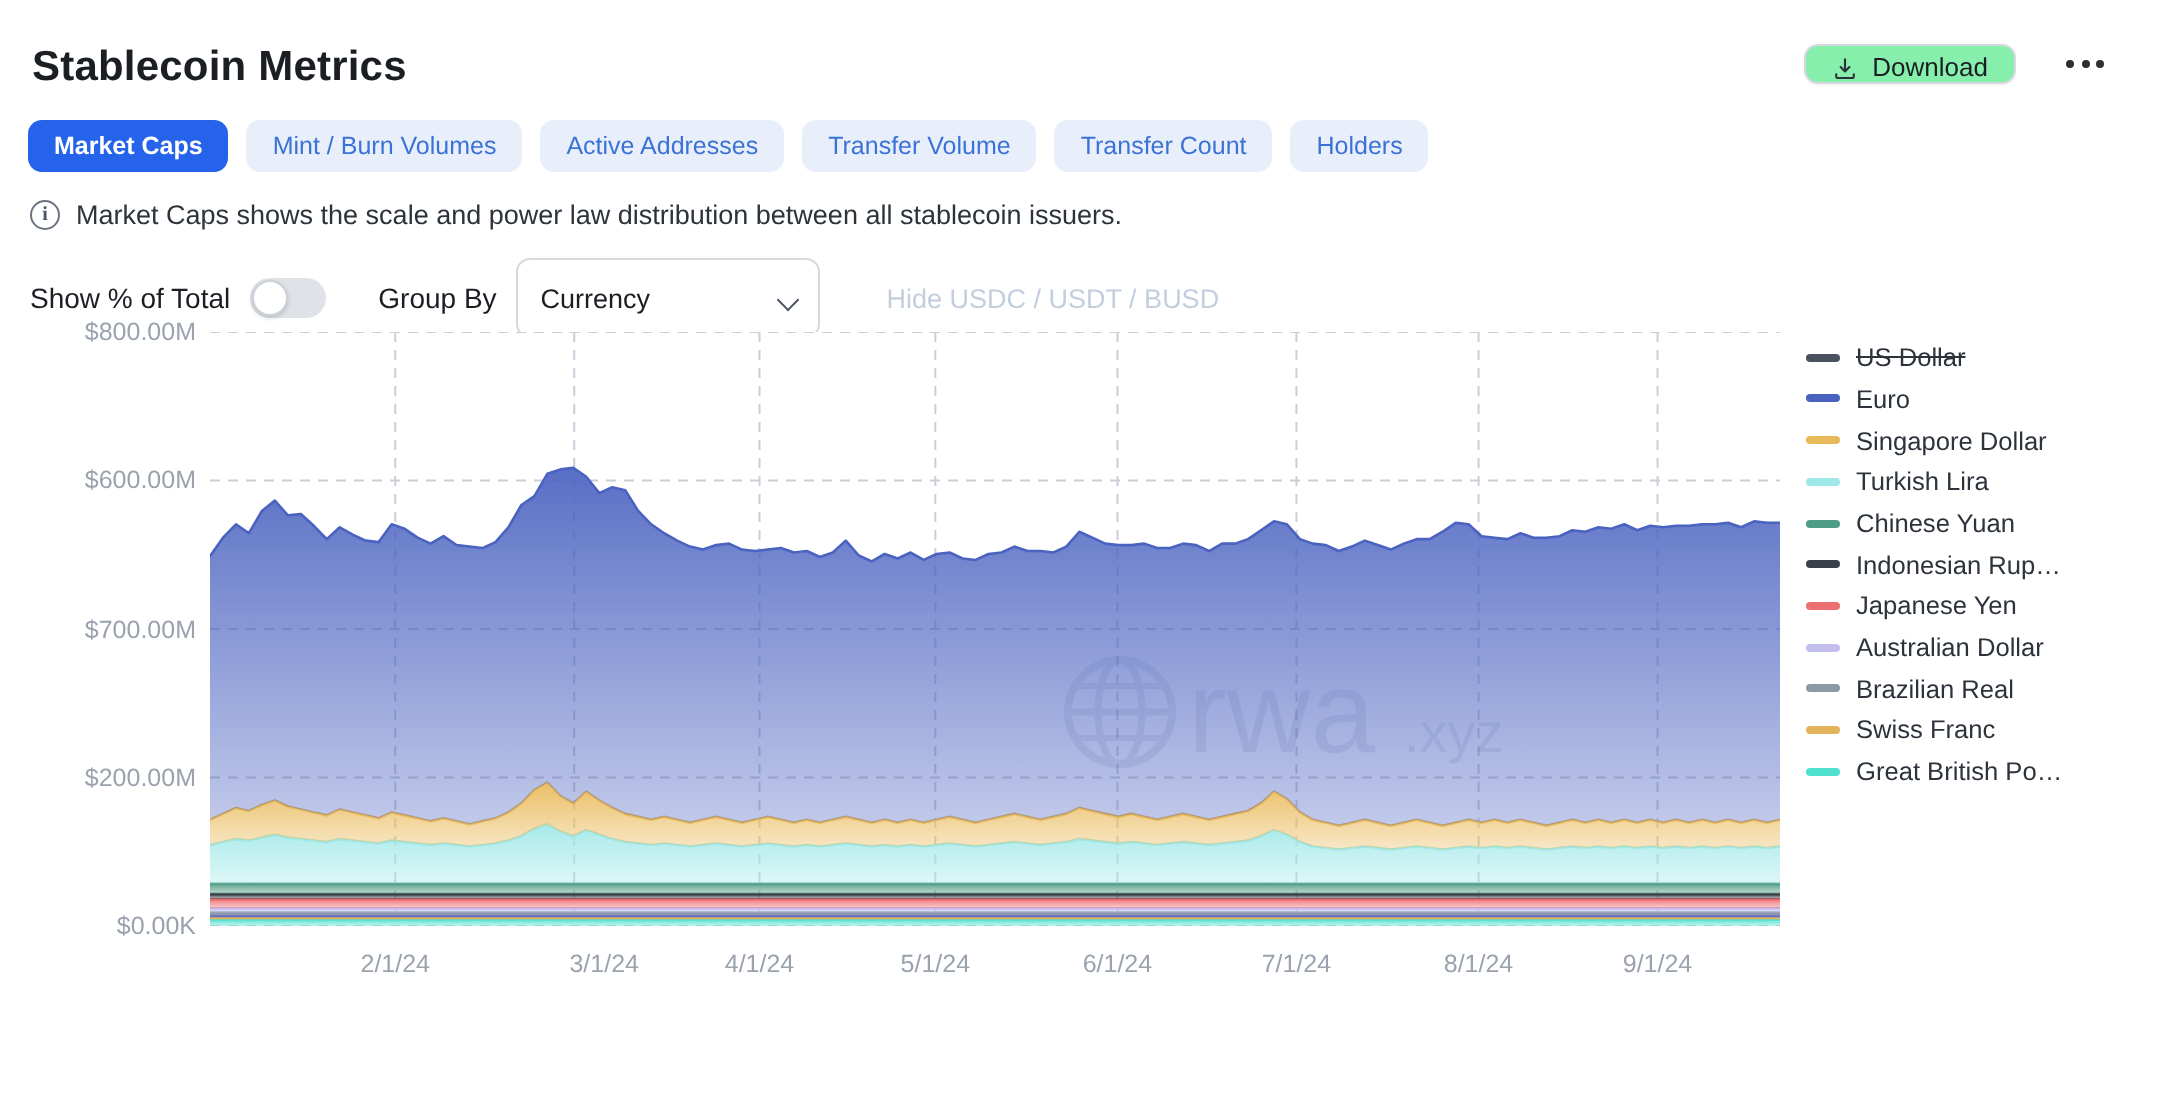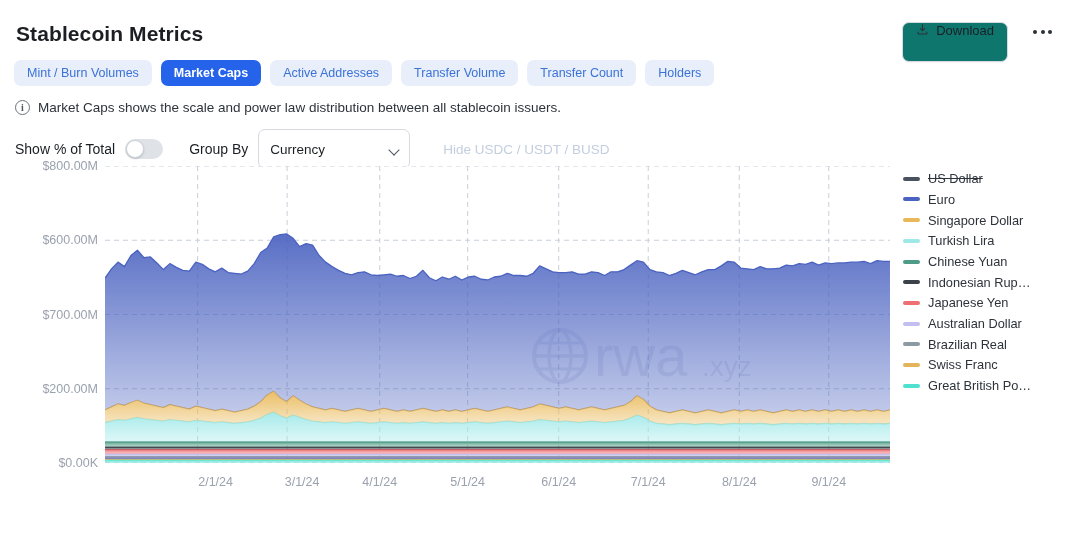--- a/index.html
+++ b/index.html
@@ -11,23 +11,23 @@
   }
   #app { position: relative; width: 1080px; height: 550px; background:#fff; }
 
   
   .page-title {
     position: absolute; left: 16px; top: 22px;
     font-size: 21px; font-weight: 700; color: #1b1f24; letter-spacing: .1px;
   }
   .download-btn {
     position: absolute; right: 72px; top: 22px;
-    display: flex; align-items: flex-start; gap: 7px;
-    height: 40px; padding: 0 13px;
-    background: #0f766e; border: 1px solid #d6d9de; border-radius: 7px;
+    display: flex; align-items: flex-end; gap: 7px;
+    height: 20px; padding: 0 13px;
+    background: #86efac; border: 1px solid #d6d9de; border-radius: 7px;
     font-size: 13px; color: #1b1f24; cursor: pointer;
     box-shadow: 0 1px 1px rgba(16,24,40,.04);
   }
   .download-btn svg { display:block; }
   .kebab {
     position: absolute; right: 24px; top: 26px;
     display: flex; align-items: center; gap: 3.5px;
     cursor: pointer; padding: 4px;
   }
   .kebab i { width: 4px; height: 4px; border-radius: 50%; background: #2c3138; display:block; }
@@ -140,22 +140,22 @@
     <span>Download</span>
   </div>
 
   <div class="kebab">
     <i></i>
     <i></i>
     <i></i>
   </div>
 
   <div class="tabs">
+    <button class="tab active">Market Caps</button>
     <button class="tab">Mint / Burn Volumes</button>
-    <button class="tab active">Market Caps</button>
     <button class="tab">Active Addresses</button>
     <button class="tab">Transfer Volume</button>
     <button class="tab">Transfer Count</button>
     <button class="tab">Holders</button>
   </div>
 
   <div class="info-row">
     <i class="info-ico">i</i>
     <span>Market Caps shows the scale and power law distribution between all stablecoin issuers.</span>
   </div>
@@ -269,21 +269,21 @@
           <path d="M 0.00 275.84 L 6.49 275.84 L 12.98 275.84 L 19.46 275.84 L 25.95 275.84 L 32.44 275.84 L 38.93 275.84 L 45.41 275.84 L 51.90 275.84 L 58.39 275.84 L 64.88 275.84 L 71.36 275.84 L 77.85 275.84 L 84.34 275.84 L 90.83 275.84 L 97.31 275.84 L 103.80 275.84 L 110.29 275.84 L 116.78 275.84 L 123.26 275.84 L 129.75 275.84 L 136.24 275.84 L 142.73 275.84 L 149.21 275.84 L 155.70 275.84 L 162.19 275.84 L 168.68 275.84 L 175.17 275.84 L 181.65 275.84 L 188.14 275.84 L 194.63 275.84 L 201.12 275.84 L 207.60 275.84 L 214.09 275.84 L 220.58 275.84 L 227.07 275.84 L 233.55 275.84 L 240.04 275.84 L 246.53 275.84 L 253.02 275.84 L 259.50 275.84 L 265.99 275.84 L 272.48 275.84 L 278.97 275.84 L 285.45 275.84 L 291.94 275.84 L 298.43 275.84 L 304.92 275.84 L 311.40 275.84 L 317.89 275.84 L 324.38 275.84 L 330.87 275.84 L 337.36 275.84 L 343.84 275.84 L 350.33 275.84 L 356.82 275.84 L 363.31 275.84 L 369.79 275.84 L 376.28 275.84 L 382.77 275.84 L 389.26 275.84 L 395.74 275.84 L 402.23 275.84 L 408.72 275.84 L 415.21 275.84 L 421.69 275.84 L 428.18 275.84 L 434.67 275.84 L 441.16 275.84 L 447.64 275.84 L 454.13 275.84 L 460.62 275.84 L 467.11 275.84 L 473.60 275.84 L 480.08 275.84 L 486.57 275.84 L 493.06 275.84 L 499.55 275.84 L 506.03 275.84 L 512.52 275.84 L 519.01 275.84 L 525.50 275.84 L 531.98 275.84 L 538.47 275.84 L 544.96 275.84 L 551.45 275.84 L 557.93 275.84 L 564.42 275.84 L 570.91 275.84 L 577.40 275.84 L 583.88 275.84 L 590.37 275.84 L 596.86 275.84 L 603.35 275.84 L 609.83 275.84 L 616.32 275.84 L 622.81 275.84 L 629.30 275.84 L 635.79 275.84 L 642.27 275.84 L 648.76 275.84 L 655.25 275.84 L 661.74 275.84 L 668.22 275.84 L 674.71 275.84 L 681.20 275.84 L 687.69 275.84 L 694.17 275.84 L 700.66 275.84 L 707.15 275.84 L 713.64 275.84 L 720.12 275.84 L 726.61 275.84 L 733.10 275.84 L 739.59 275.84 L 746.07 275.84 L 752.56 275.84 L 759.05 275.84 L 765.54 275.84 L 772.02 275.84 L 778.51 275.84 L 785.00 275.84" fill="none" stroke="#4f9c86" stroke-width="1.3" stroke-linejoin="round"></path>
           <path d="M 0.00 256.53 L 6.49 255.05 L 12.98 253.56 L 19.46 254.31 L 25.95 252.82 L 32.44 251.34 L 38.93 252.82 L 45.41 253.56 L 51.90 254.31 L 58.39 255.05 L 64.88 253.56 L 71.36 254.31 L 77.85 255.05 L 84.34 255.79 L 90.83 254.31 L 97.31 255.05 L 103.80 255.79 L 110.29 256.53 L 116.78 255.79 L 123.26 256.53 L 129.75 257.28 L 136.24 256.53 L 142.73 255.79 L 149.21 254.31 L 155.70 252.08 L 162.19 248.37 L 168.68 246.14 L 175.17 249.85 L 181.65 252.08 L 188.14 249.11 L 194.63 251.34 L 201.12 253.56 L 207.60 255.05 L 214.09 255.79 L 220.58 256.53 L 227.07 255.79 L 233.55 256.53 L 240.04 257.28 L 246.53 256.53 L 253.02 255.79 L 259.50 256.53 L 265.99 257.28 L 272.48 256.53 L 278.97 255.79 L 285.45 256.53 L 291.94 257.28 L 298.43 256.53 L 304.92 257.28 L 311.40 256.53 L 317.89 255.79 L 324.38 256.53 L 330.87 257.28 L 337.36 256.53 L 343.84 257.28 L 350.33 256.53 L 356.82 257.28 L 363.31 256.53 L 369.79 255.79 L 376.28 256.53 L 382.77 257.28 L 389.26 256.53 L 395.74 255.79 L 402.23 255.05 L 408.72 255.79 L 415.21 256.53 L 421.69 255.79 L 428.18 255.05 L 434.67 253.56 L 441.16 254.31 L 447.64 255.05 L 454.13 255.79 L 460.62 255.05 L 467.11 255.79 L 473.60 256.53 L 480.08 255.79 L 486.57 255.05 L 493.06 255.79 L 499.55 256.53 L 506.03 255.79 L 512.52 255.05 L 519.01 254.31 L 525.50 252.08 L 531.98 249.11 L 538.47 251.34 L 544.96 255.05 L 551.45 257.28 L 557.93 258.02 L 564.42 258.76 L 570.91 258.02 L 577.40 257.28 L 583.88 258.02 L 590.37 258.76 L 596.86 258.02 L 603.35 257.28 L 609.83 258.02 L 616.32 258.76 L 622.81 258.02 L 629.30 257.28 L 635.79 258.02 L 642.27 257.28 L 648.76 258.02 L 655.25 257.28 L 661.74 258.02 L 668.22 258.76 L 674.71 258.02 L 681.20 257.28 L 687.69 258.02 L 694.17 257.28 L 700.66 258.02 L 707.15 257.28 L 713.64 258.02 L 720.12 257.28 L 726.61 258.02 L 733.10 257.28 L 739.59 258.02 L 746.07 257.28 L 752.56 258.02 L 759.05 257.28 L 765.54 258.02 L 772.02 257.28 L 778.51 258.02 L 785.00 257.28 L 785.00 275.84 L 778.51 275.84 L 772.02 275.84 L 765.54 275.84 L 759.05 275.84 L 752.56 275.84 L 746.07 275.84 L 739.59 275.84 L 733.10 275.84 L 726.61 275.84 L 720.12 275.84 L 713.64 275.84 L 707.15 275.84 L 700.66 275.84 L 694.17 275.84 L 687.69 275.84 L 681.20 275.84 L 674.71 275.84 L 668.22 275.84 L 661.74 275.84 L 655.25 275.84 L 648.76 275.84 L 642.27 275.84 L 635.79 275.84 L 629.30 275.84 L 622.81 275.84 L 616.32 275.84 L 609.83 275.84 L 603.35 275.84 L 596.86 275.84 L 590.37 275.84 L 583.88 275.84 L 577.40 275.84 L 570.91 275.84 L 564.42 275.84 L 557.93 275.84 L 551.45 275.84 L 544.96 275.84 L 538.47 275.84 L 531.98 275.84 L 525.50 275.84 L 519.01 275.84 L 512.52 275.84 L 506.03 275.84 L 499.55 275.84 L 493.06 275.84 L 486.57 275.84 L 480.08 275.84 L 473.60 275.84 L 467.11 275.84 L 460.62 275.84 L 454.13 275.84 L 447.64 275.84 L 441.16 275.84 L 434.67 275.84 L 428.18 275.84 L 421.69 275.84 L 415.21 275.84 L 408.72 275.84 L 402.23 275.84 L 395.74 275.84 L 389.26 275.84 L 382.77 275.84 L 376.28 275.84 L 369.79 275.84 L 363.31 275.84 L 356.82 275.84 L 350.33 275.84 L 343.84 275.84 L 337.36 275.84 L 330.87 275.84 L 324.38 275.84 L 317.89 275.84 L 311.40 275.84 L 304.92 275.84 L 298.43 275.84 L 291.94 275.84 L 285.45 275.84 L 278.97 275.84 L 272.48 275.84 L 265.99 275.84 L 259.50 275.84 L 253.02 275.84 L 246.53 275.84 L 240.04 275.84 L 233.55 275.84 L 227.07 275.84 L 220.58 275.84 L 214.09 275.84 L 207.60 275.84 L 201.12 275.84 L 194.63 275.84 L 188.14 275.84 L 181.65 275.84 L 175.17 275.84 L 168.68 275.84 L 162.19 275.84 L 155.70 275.84 L 149.21 275.84 L 142.73 275.84 L 136.24 275.84 L 129.75 275.84 L 123.26 275.84 L 116.78 275.84 L 110.29 275.84 L 103.80 275.84 L 97.31 275.84 L 90.83 275.84 L 84.34 275.84 L 77.85 275.84 L 71.36 275.84 L 64.88 275.84 L 58.39 275.84 L 51.90 275.84 L 45.41 275.84 L 38.93 275.84 L 32.44 275.84 L 25.95 275.84 L 19.46 275.84 L 12.98 275.84 L 6.49 275.84 L 0.00 275.84 Z" fill="url(#g2)"></path>
           <path d="M 0.00 256.53 L 6.49 255.05 L 12.98 253.56 L 19.46 254.31 L 25.95 252.82 L 32.44 251.34 L 38.93 252.82 L 45.41 253.56 L 51.90 254.31 L 58.39 255.05 L 64.88 253.56 L 71.36 254.31 L 77.85 255.05 L 84.34 255.79 L 90.83 254.31 L 97.31 255.05 L 103.80 255.79 L 110.29 256.53 L 116.78 255.79 L 123.26 256.53 L 129.75 257.28 L 136.24 256.53 L 142.73 255.79 L 149.21 254.31 L 155.70 252.08 L 162.19 248.37 L 168.68 246.14 L 175.17 249.85 L 181.65 252.08 L 188.14 249.11 L 194.63 251.34 L 201.12 253.56 L 207.60 255.05 L 214.09 255.79 L 220.58 256.53 L 227.07 255.79 L 233.55 256.53 L 240.04 257.28 L 246.53 256.53 L 253.02 255.79 L 259.50 256.53 L 265.99 257.28 L 272.48 256.53 L 278.97 255.79 L 285.45 256.53 L 291.94 257.28 L 298.43 256.53 L 304.92 257.28 L 311.40 256.53 L 317.89 255.79 L 324.38 256.53 L 330.87 257.28 L 337.36 256.53 L 343.84 257.28 L 350.33 256.53 L 356.82 257.28 L 363.31 256.53 L 369.79 255.79 L 376.28 256.53 L 382.77 257.28 L 389.26 256.53 L 395.74 255.79 L 402.23 255.05 L 408.72 255.79 L 415.21 256.53 L 421.69 255.79 L 428.18 255.05 L 434.67 253.56 L 441.16 254.31 L 447.64 255.05 L 454.13 255.79 L 460.62 255.05 L 467.11 255.79 L 473.60 256.53 L 480.08 255.79 L 486.57 255.05 L 493.06 255.79 L 499.55 256.53 L 506.03 255.79 L 512.52 255.05 L 519.01 254.31 L 525.50 252.08 L 531.98 249.11 L 538.47 251.34 L 544.96 255.05 L 551.45 257.28 L 557.93 258.02 L 564.42 258.76 L 570.91 258.02 L 577.40 257.28 L 583.88 258.02 L 590.37 258.76 L 596.86 258.02 L 603.35 257.28 L 609.83 258.02 L 616.32 258.76 L 622.81 258.02 L 629.30 257.28 L 635.79 258.02 L 642.27 257.28 L 648.76 258.02 L 655.25 257.28 L 661.74 258.02 L 668.22 258.76 L 674.71 258.02 L 681.20 257.28 L 687.69 258.02 L 694.17 257.28 L 700.66 258.02 L 707.15 257.28 L 713.64 258.02 L 720.12 257.28 L 726.61 258.02 L 733.10 257.28 L 739.59 258.02 L 746.07 257.28 L 752.56 258.02 L 759.05 257.28 L 765.54 258.02 L 772.02 257.28 L 778.51 258.02 L 785.00 257.28" fill="none" stroke="#9fe8e8" stroke-width="1.3" stroke-linejoin="round"></path>
           <path d="M 0.00 243.91 L 6.49 240.94 L 12.98 237.97 L 19.46 239.46 L 25.95 236.49 L 32.44 234.26 L 38.93 237.23 L 45.41 238.71 L 51.90 240.20 L 58.39 241.68 L 64.88 238.71 L 71.36 240.20 L 77.85 241.68 L 84.34 243.17 L 90.83 240.20 L 97.31 241.68 L 103.80 243.17 L 110.29 244.65 L 116.78 243.17 L 123.26 244.65 L 129.75 246.14 L 136.24 244.65 L 142.73 243.17 L 149.21 240.20 L 155.70 235.74 L 162.19 229.06 L 168.68 225.35 L 175.17 232.03 L 181.65 235.74 L 188.14 229.80 L 194.63 234.26 L 201.12 237.97 L 207.60 240.94 L 214.09 242.43 L 220.58 243.91 L 227.07 242.43 L 233.55 243.91 L 240.04 245.40 L 246.53 243.91 L 253.02 242.43 L 259.50 243.91 L 265.99 245.40 L 272.48 243.91 L 278.97 242.43 L 285.45 243.91 L 291.94 245.40 L 298.43 243.91 L 304.92 245.40 L 311.40 243.91 L 317.89 242.43 L 324.38 243.91 L 330.87 245.40 L 337.36 243.91 L 343.84 245.40 L 350.33 243.91 L 356.82 245.40 L 363.31 243.91 L 369.79 242.43 L 376.28 243.91 L 382.77 245.40 L 389.26 243.91 L 395.74 242.43 L 402.23 240.94 L 408.72 242.43 L 415.21 243.91 L 421.69 242.43 L 428.18 240.94 L 434.67 237.97 L 441.16 239.46 L 447.64 240.94 L 454.13 242.43 L 460.62 240.94 L 467.11 242.43 L 473.60 243.91 L 480.08 242.43 L 486.57 240.94 L 493.06 242.43 L 499.55 243.91 L 506.03 242.43 L 512.52 240.94 L 519.01 239.46 L 525.50 235.74 L 531.98 229.80 L 538.47 233.52 L 544.96 240.20 L 551.45 243.91 L 557.93 245.40 L 564.42 246.88 L 570.91 245.40 L 577.40 243.91 L 583.88 245.40 L 590.37 246.88 L 596.86 245.40 L 603.35 243.91 L 609.83 245.40 L 616.32 246.88 L 622.81 245.40 L 629.30 243.91 L 635.79 245.40 L 642.27 243.91 L 648.76 245.40 L 655.25 243.91 L 661.74 245.40 L 668.22 246.88 L 674.71 245.40 L 681.20 243.91 L 687.69 245.40 L 694.17 243.91 L 700.66 245.40 L 707.15 243.91 L 713.64 245.40 L 720.12 243.91 L 726.61 245.40 L 733.10 243.91 L 739.59 245.40 L 746.07 243.91 L 752.56 245.40 L 759.05 243.91 L 765.54 245.40 L 772.02 243.91 L 778.51 245.40 L 785.00 243.91 L 785.00 257.28 L 778.51 258.02 L 772.02 257.28 L 765.54 258.02 L 759.05 257.28 L 752.56 258.02 L 746.07 257.28 L 739.59 258.02 L 733.10 257.28 L 726.61 258.02 L 720.12 257.28 L 713.64 258.02 L 707.15 257.28 L 700.66 258.02 L 694.17 257.28 L 687.69 258.02 L 681.20 257.28 L 674.71 258.02 L 668.22 258.76 L 661.74 258.02 L 655.25 257.28 L 648.76 258.02 L 642.27 257.28 L 635.79 258.02 L 629.30 257.28 L 622.81 258.02 L 616.32 258.76 L 609.83 258.02 L 603.35 257.28 L 596.86 258.02 L 590.37 258.76 L 583.88 258.02 L 577.40 257.28 L 570.91 258.02 L 564.42 258.76 L 557.93 258.02 L 551.45 257.28 L 544.96 255.05 L 538.47 251.34 L 531.98 249.11 L 525.50 252.08 L 519.01 254.31 L 512.52 255.05 L 506.03 255.79 L 499.55 256.53 L 493.06 255.79 L 486.57 255.05 L 480.08 255.79 L 473.60 256.53 L 467.11 255.79 L 460.62 255.05 L 454.13 255.79 L 447.64 255.05 L 441.16 254.31 L 434.67 253.56 L 428.18 255.05 L 421.69 255.79 L 415.21 256.53 L 408.72 255.79 L 402.23 255.05 L 395.74 255.79 L 389.26 256.53 L 382.77 257.28 L 376.28 256.53 L 369.79 255.79 L 363.31 256.53 L 356.82 257.28 L 350.33 256.53 L 343.84 257.28 L 337.36 256.53 L 330.87 257.28 L 324.38 256.53 L 317.89 255.79 L 311.40 256.53 L 304.92 257.28 L 298.43 256.53 L 291.94 257.28 L 285.45 256.53 L 278.97 255.79 L 272.48 256.53 L 265.99 257.28 L 259.50 256.53 L 253.02 255.79 L 246.53 256.53 L 240.04 257.28 L 233.55 256.53 L 227.07 255.79 L 220.58 256.53 L 214.09 255.79 L 207.60 255.05 L 201.12 253.56 L 194.63 251.34 L 188.14 249.11 L 181.65 252.08 L 175.17 249.85 L 168.68 246.14 L 162.19 248.37 L 155.70 252.08 L 149.21 254.31 L 142.73 255.79 L 136.24 256.53 L 129.75 257.28 L 123.26 256.53 L 116.78 255.79 L 110.29 256.53 L 103.80 255.79 L 97.31 255.05 L 90.83 254.31 L 84.34 255.79 L 77.85 255.05 L 71.36 254.31 L 64.88 253.56 L 58.39 255.05 L 51.90 254.31 L 45.41 253.56 L 38.93 252.82 L 32.44 251.34 L 25.95 252.82 L 19.46 254.31 L 12.98 253.56 L 6.49 255.05 L 0.00 256.53 Z" fill="url(#g1)"></path>
           <path d="M 0.00 243.91 L 6.49 240.94 L 12.98 237.97 L 19.46 239.46 L 25.95 236.49 L 32.44 234.26 L 38.93 237.23 L 45.41 238.71 L 51.90 240.20 L 58.39 241.68 L 64.88 238.71 L 71.36 240.20 L 77.85 241.68 L 84.34 243.17 L 90.83 240.20 L 97.31 241.68 L 103.80 243.17 L 110.29 244.65 L 116.78 243.17 L 123.26 244.65 L 129.75 246.14 L 136.24 244.65 L 142.73 243.17 L 149.21 240.20 L 155.70 235.74 L 162.19 229.06 L 168.68 225.35 L 175.17 232.03 L 181.65 235.74 L 188.14 229.80 L 194.63 234.26 L 201.12 237.97 L 207.60 240.94 L 214.09 242.43 L 220.58 243.91 L 227.07 242.43 L 233.55 243.91 L 240.04 245.40 L 246.53 243.91 L 253.02 242.43 L 259.50 243.91 L 265.99 245.40 L 272.48 243.91 L 278.97 242.43 L 285.45 243.91 L 291.94 245.40 L 298.43 243.91 L 304.92 245.40 L 311.40 243.91 L 317.89 242.43 L 324.38 243.91 L 330.87 245.40 L 337.36 243.91 L 343.84 245.40 L 350.33 243.91 L 356.82 245.40 L 363.31 243.91 L 369.79 242.43 L 376.28 243.91 L 382.77 245.40 L 389.26 243.91 L 395.74 242.43 L 402.23 240.94 L 408.72 242.43 L 415.21 243.91 L 421.69 242.43 L 428.18 240.94 L 434.67 237.97 L 441.16 239.46 L 447.64 240.94 L 454.13 242.43 L 460.62 240.94 L 467.11 242.43 L 473.60 243.91 L 480.08 242.43 L 486.57 240.94 L 493.06 242.43 L 499.55 243.91 L 506.03 242.43 L 512.52 240.94 L 519.01 239.46 L 525.50 235.74 L 531.98 229.80 L 538.47 233.52 L 544.96 240.20 L 551.45 243.91 L 557.93 245.40 L 564.42 246.88 L 570.91 245.40 L 577.40 243.91 L 583.88 245.40 L 590.37 246.88 L 596.86 245.40 L 603.35 243.91 L 609.83 245.40 L 616.32 246.88 L 622.81 245.40 L 629.30 243.91 L 635.79 245.40 L 642.27 243.91 L 648.76 245.40 L 655.25 243.91 L 661.74 245.40 L 668.22 246.88 L 674.71 245.40 L 681.20 243.91 L 687.69 245.40 L 694.17 243.91 L 700.66 245.40 L 707.15 243.91 L 713.64 245.40 L 720.12 243.91 L 726.61 245.40 L 733.10 243.91 L 739.59 245.40 L 746.07 243.91 L 752.56 245.40 L 759.05 243.91 L 765.54 245.40 L 772.02 243.91 L 778.51 245.40 L 785.00 243.91" fill="none" stroke="#e9b959" stroke-width="1.3" stroke-linejoin="round"></path>
           <path d="M 0.00 112.12 L 6.49 102.84 L 12.98 96.15 L 19.46 100.61 L 25.95 89.47 L 32.44 84.27 L 38.93 91.70 L 45.41 90.96 L 51.90 96.90 L 58.39 103.58 L 64.88 97.64 L 71.36 101.35 L 77.85 104.32 L 84.34 105.06 L 90.83 96.15 L 97.31 98.38 L 103.80 102.84 L 110.29 105.81 L 116.78 102.09 L 123.26 106.55 L 129.75 107.29 L 136.24 108.03 L 142.73 105.06 L 149.21 97.64 L 155.70 86.50 L 162.19 82.05 L 168.68 70.91 L 175.17 68.68 L 181.65 67.94 L 188.14 72.39 L 194.63 80.56 L 201.12 77.59 L 207.60 79.08 L 214.09 89.47 L 220.58 96.15 L 227.07 100.61 L 233.55 104.32 L 240.04 107.29 L 246.53 108.78 L 253.02 106.55 L 259.50 105.81 L 265.99 108.78 L 272.48 109.52 L 278.97 108.78 L 285.45 108.03 L 291.94 110.26 L 298.43 109.52 L 304.92 112.49 L 311.40 110.26 L 317.89 104.32 L 324.38 111.75 L 330.87 114.72 L 337.36 111.00 L 343.84 113.23 L 350.33 110.26 L 356.82 113.97 L 363.31 111.00 L 369.79 110.26 L 376.28 113.23 L 382.77 113.97 L 389.26 111.00 L 395.74 110.26 L 402.23 107.29 L 408.72 109.52 L 415.21 109.52 L 421.69 110.26 L 428.18 107.29 L 434.67 99.87 L 441.16 102.84 L 447.64 105.81 L 454.13 106.55 L 460.62 106.55 L 467.11 105.81 L 473.60 108.03 L 480.08 108.03 L 486.57 105.81 L 493.06 106.55 L 499.55 109.52 L 506.03 105.81 L 512.52 105.81 L 519.01 103.58 L 525.50 99.12 L 531.98 94.67 L 538.47 96.15 L 544.96 103.58 L 551.45 105.81 L 557.93 106.55 L 564.42 109.52 L 570.91 107.29 L 577.40 104.32 L 583.88 106.55 L 590.37 108.78 L 596.86 105.81 L 603.35 103.58 L 609.83 103.58 L 616.32 99.87 L 622.81 95.41 L 629.30 96.15 L 635.79 102.09 L 642.27 102.84 L 648.76 103.58 L 655.25 100.61 L 661.74 102.84 L 668.22 102.84 L 674.71 102.09 L 681.20 99.12 L 687.69 99.87 L 694.17 97.64 L 700.66 98.38 L 707.15 96.15 L 713.64 99.12 L 720.12 96.90 L 726.61 97.64 L 733.10 96.90 L 739.59 96.90 L 746.07 96.15 L 752.56 96.15 L 759.05 95.41 L 765.54 97.64 L 772.02 94.67 L 778.51 95.41 L 785.00 95.41 L 785.00 243.91 L 778.51 245.40 L 772.02 243.91 L 765.54 245.40 L 759.05 243.91 L 752.56 245.40 L 746.07 243.91 L 739.59 245.40 L 733.10 243.91 L 726.61 245.40 L 720.12 243.91 L 713.64 245.40 L 707.15 243.91 L 700.66 245.40 L 694.17 243.91 L 687.69 245.40 L 681.20 243.91 L 674.71 245.40 L 668.22 246.88 L 661.74 245.40 L 655.25 243.91 L 648.76 245.40 L 642.27 243.91 L 635.79 245.40 L 629.30 243.91 L 622.81 245.40 L 616.32 246.88 L 609.83 245.40 L 603.35 243.91 L 596.86 245.40 L 590.37 246.88 L 583.88 245.40 L 577.40 243.91 L 570.91 245.40 L 564.42 246.88 L 557.93 245.40 L 551.45 243.91 L 544.96 240.20 L 538.47 233.52 L 531.98 229.80 L 525.50 235.74 L 519.01 239.46 L 512.52 240.94 L 506.03 242.43 L 499.55 243.91 L 493.06 242.43 L 486.57 240.94 L 480.08 242.43 L 473.60 243.91 L 467.11 242.43 L 460.62 240.94 L 454.13 242.43 L 447.64 240.94 L 441.16 239.46 L 434.67 237.97 L 428.18 240.94 L 421.69 242.43 L 415.21 243.91 L 408.72 242.43 L 402.23 240.94 L 395.74 242.43 L 389.26 243.91 L 382.77 245.40 L 376.28 243.91 L 369.79 242.43 L 363.31 243.91 L 356.82 245.40 L 350.33 243.91 L 343.84 245.40 L 337.36 243.91 L 330.87 245.40 L 324.38 243.91 L 317.89 242.43 L 311.40 243.91 L 304.92 245.40 L 298.43 243.91 L 291.94 245.40 L 285.45 243.91 L 278.97 242.43 L 272.48 243.91 L 265.99 245.40 L 259.50 243.91 L 253.02 242.43 L 246.53 243.91 L 240.04 245.40 L 233.55 243.91 L 227.07 242.43 L 220.58 243.91 L 214.09 242.43 L 207.60 240.94 L 201.12 237.97 L 194.63 234.26 L 188.14 229.80 L 181.65 235.74 L 175.17 232.03 L 168.68 225.35 L 162.19 229.06 L 155.70 235.74 L 149.21 240.20 L 142.73 243.17 L 136.24 244.65 L 129.75 246.14 L 123.26 244.65 L 116.78 243.17 L 110.29 244.65 L 103.80 243.17 L 97.31 241.68 L 90.83 240.20 L 84.34 243.17 L 77.85 241.68 L 71.36 240.20 L 64.88 238.71 L 58.39 241.68 L 51.90 240.20 L 45.41 238.71 L 38.93 237.23 L 32.44 234.26 L 25.95 236.49 L 19.46 239.46 L 12.98 237.97 L 6.49 240.94 L 0.00 243.91 Z" fill="url(#g0)"></path>
           <path d="M 0.00 112.12 L 6.49 102.84 L 12.98 96.15 L 19.46 100.61 L 25.95 89.47 L 32.44 84.27 L 38.93 91.70 L 45.41 90.96 L 51.90 96.90 L 58.39 103.58 L 64.88 97.64 L 71.36 101.35 L 77.85 104.32 L 84.34 105.06 L 90.83 96.15 L 97.31 98.38 L 103.80 102.84 L 110.29 105.81 L 116.78 102.09 L 123.26 106.55 L 129.75 107.29 L 136.24 108.03 L 142.73 105.06 L 149.21 97.64 L 155.70 86.50 L 162.19 82.05 L 168.68 70.91 L 175.17 68.68 L 181.65 67.94 L 188.14 72.39 L 194.63 80.56 L 201.12 77.59 L 207.60 79.08 L 214.09 89.47 L 220.58 96.15 L 227.07 100.61 L 233.55 104.32 L 240.04 107.29 L 246.53 108.78 L 253.02 106.55 L 259.50 105.81 L 265.99 108.78 L 272.48 109.52 L 278.97 108.78 L 285.45 108.03 L 291.94 110.26 L 298.43 109.52 L 304.92 112.49 L 311.40 110.26 L 317.89 104.32 L 324.38 111.75 L 330.87 114.72 L 337.36 111.00 L 343.84 113.23 L 350.33 110.26 L 356.82 113.97 L 363.31 111.00 L 369.79 110.26 L 376.28 113.23 L 382.77 113.97 L 389.26 111.00 L 395.74 110.26 L 402.23 107.29 L 408.72 109.52 L 415.21 109.52 L 421.69 110.26 L 428.18 107.29 L 434.67 99.87 L 441.16 102.84 L 447.64 105.81 L 454.13 106.55 L 460.62 106.55 L 467.11 105.81 L 473.60 108.03 L 480.08 108.03 L 486.57 105.81 L 493.06 106.55 L 499.55 109.52 L 506.03 105.81 L 512.52 105.81 L 519.01 103.58 L 525.50 99.12 L 531.98 94.67 L 538.47 96.15 L 544.96 103.58 L 551.45 105.81 L 557.93 106.55 L 564.42 109.52 L 570.91 107.29 L 577.40 104.32 L 583.88 106.55 L 590.37 108.78 L 596.86 105.81 L 603.35 103.58 L 609.83 103.58 L 616.32 99.87 L 622.81 95.41 L 629.30 96.15 L 635.79 102.09 L 642.27 102.84 L 648.76 103.58 L 655.25 100.61 L 661.74 102.84 L 668.22 102.84 L 674.71 102.09 L 681.20 99.12 L 687.69 99.87 L 694.17 97.64 L 700.66 98.38 L 707.15 96.15 L 713.64 99.12 L 720.12 96.90 L 726.61 97.64 L 733.10 96.90 L 739.59 96.90 L 746.07 96.15 L 752.56 96.15 L 759.05 95.41 L 765.54 97.64 L 772.02 94.67 L 778.51 95.41 L 785.00 95.41" fill="none" stroke="#4a62c0" stroke-width="1.3" stroke-linejoin="round"></path>
         </svg>
     </div>
     <div class="xlabels" id="xlabels">
-        <div style="left: 11.8%; margin-left: 18px;">2/1/24</div>
+        <div style="left: 11.8%;">2/1/24</div>
         <div style="left: 23.2%; margin-left: 15px;">3/1/24</div>
         <div style="left: 35%;">4/1/24</div>
         <div style="left: 46.2%;">5/1/24</div>
         <div style="left: 57.8%;">6/1/24</div>
         <div style="left: 69.2%;">7/1/24</div>
         <div style="left: 80.8%;">8/1/24</div>
         <div style="left: 92.2%;">9/1/24</div>
       </div>
   </div>
 

